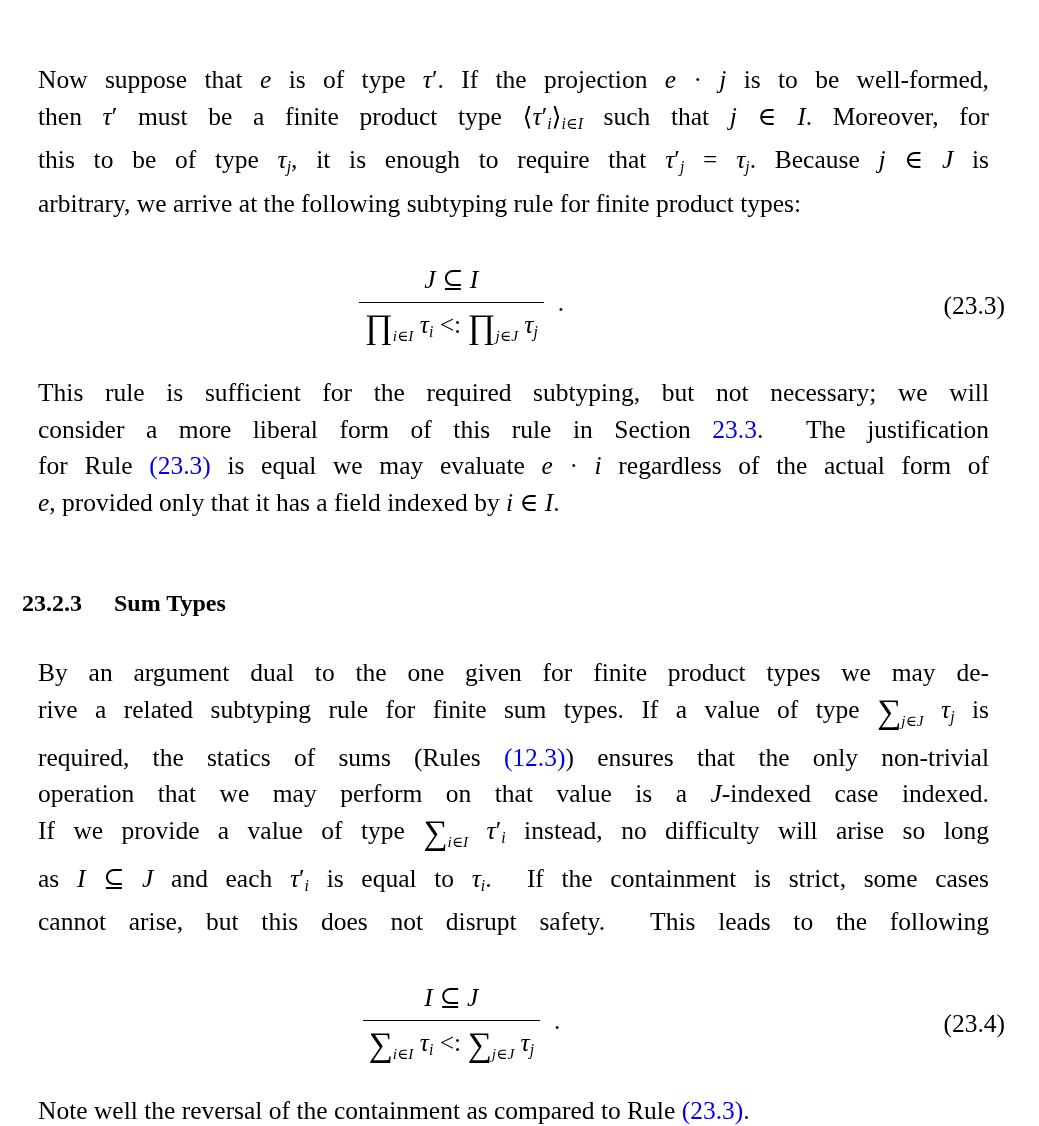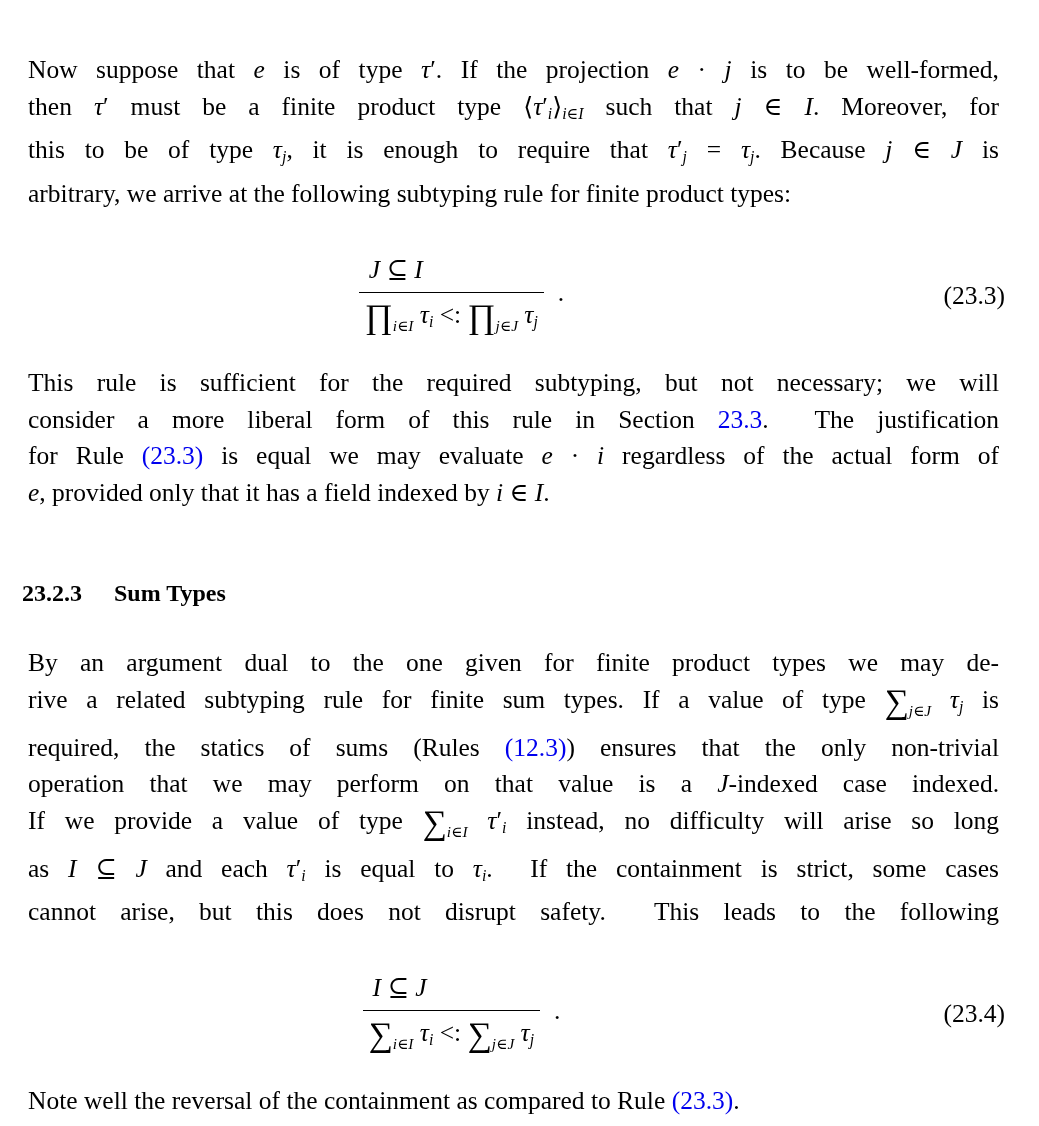--- a/index.html
+++ b/index.html
@@ -6,21 +6,21 @@
   * { box-sizing: border-box; }
   html, body { margin: 0; padding: 0; }
   body {
     width: 1039px; height: 1126px; overflow: hidden;
     background: var(--paper); color: var(--ink);
     font-family: "Liberation Serif", "DejaVu Serif", serif;
   }
   .page { padding: 46px 34px 0 22px; width: 1039px; }
 
   
-  .para { margin: 6px; }
+  .para { margin: 16px; }
   .line {
     font-size: 25.5px; line-height: 36.5px;
     text-align: justify; text-align-last: justify;
     color: var(--ink);
   }
   .line.last { text-align-last: left; }
 
   .it  { font-style: italic; }
   .sub { font-size: 0.62em; vertical-align: -0.28em; }
   .big { font-size: 34px; line-height: 0; vertical-align: -0.14em; }
@@ -35,21 +35,21 @@
   .heading .sec-num { margin-right: 32px; }
 
   
   .equation {
     position: relative;
     display: flex; justify-content: center; align-items: center;
     margin: 41px 0 30px 0;
     font-size: 25.5px;
   }
   .eq-center { position: relative; left: -52px; display: flex; align-items: center; }
-  .fraction { display: inline-block; }
+  .fraction { display: inline-block; text-align: center; }
   .numer { padding: 0 10px 7px 10px; }
   .denom { border-top: 1.5px solid var(--ink); padding: 7px 6px 0 6px; white-space: nowrap; }
   .eq-dot { margin-left: 14px; position: relative; top: -2px; }
   .eq-number {
     position: absolute; right: 0; top: 50%; transform: translateY(-46%);
   }
 </style>
 </head>
 <body>
 

